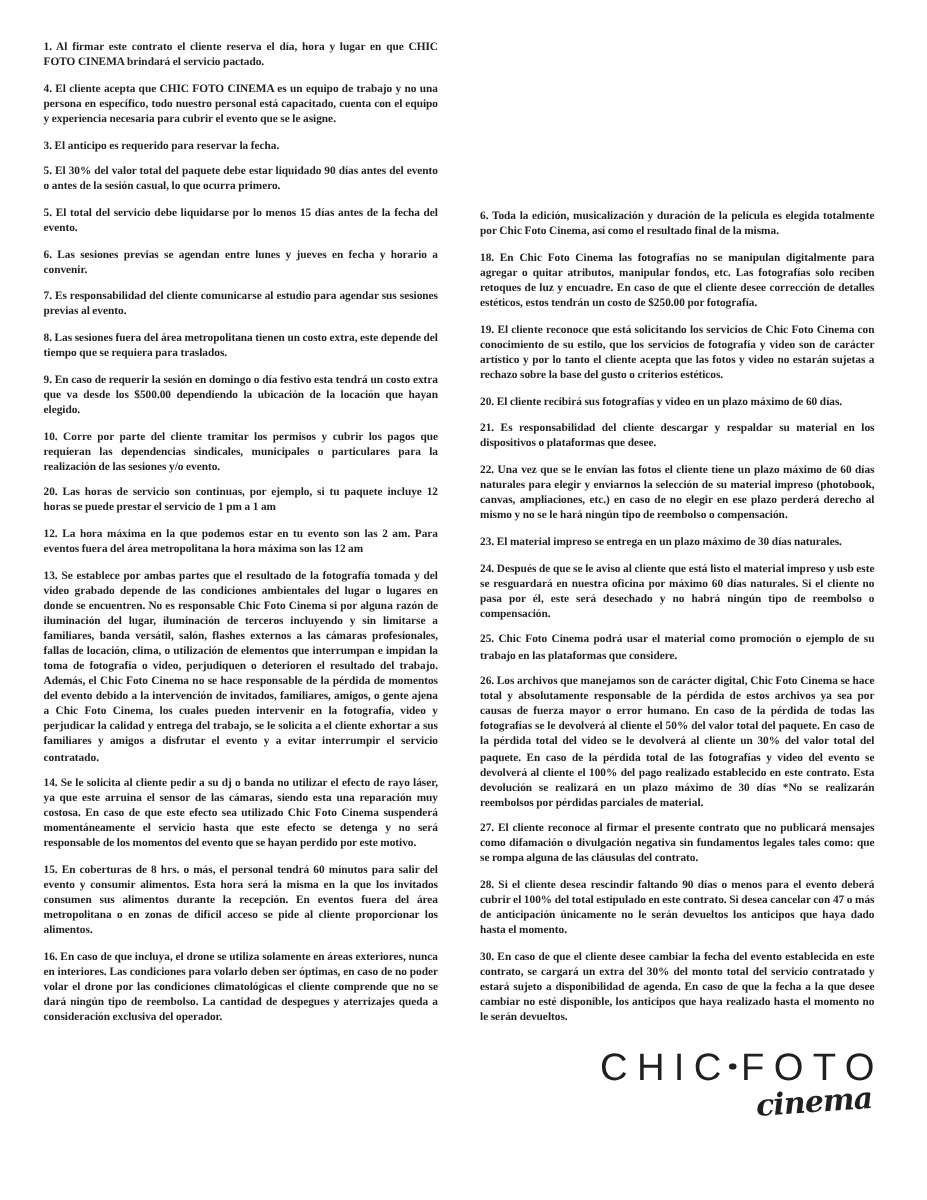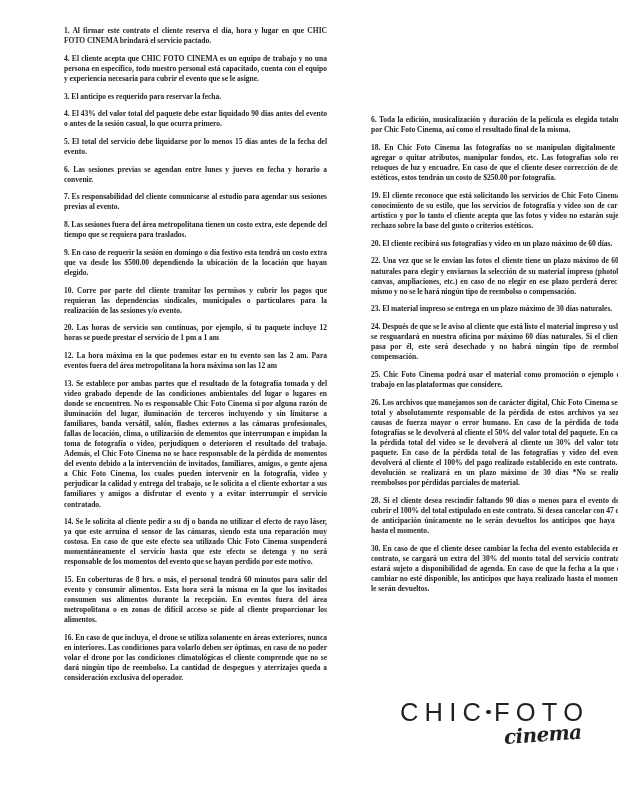--- a/index.html
+++ b/index.html
@@ -17,23 +17,22 @@
     position: relative;
   }
   .page {
     position: absolute;
     inset: 0;
     padding: 26px 26px 0 29px;
     box-sizing: border-box;
   }
   .columns {
     display: flex;
-    gap: 44px;
-    align-items: center;
-    margin-left: 35px;
+    gap: 28px;
+    align-items: flex-end;
   }
   .col {
     width: 263px;
     flex: 0 0 263px;
   }
   .clause {
     font-size: 7.55px;
     line-height: 1.335;
     text-align: justify;
     text-justify: inter-word;
@@ -93,45 +92,47 @@
 <body>
 
 <div class="page">
 
   <div class="columns">
 
     <div class="col">
       <p class="clause">1. Al firmar este contrato el cliente reserva el día, hora y lugar en que CHIC FOTO CINEMA brindará el servicio pactado.</p>
       <p class="clause">4. El cliente acepta que CHIC FOTO CINEMA es un equipo de trabajo y no una persona en específico, todo nuestro personal está capacitado, cuenta con el equipo y experiencia necesaria para cubrir el evento que se le asigne.</p>
       <p class="clause">3. El anticipo es requerido para reservar la fecha.</p>
-      <p class="clause">4. El 43% del valor total del paquete debe estar liquidado 90 días antes del evento o antes de la sesión casual, lo que ocurra primero.</p>
+      <p class="clause">5. El 30% del valor total del paquete debe estar liquidado 90 días antes del evento o antes de la sesión casual, lo que ocurra primero.</p>
       <p class="clause">5. El total del servicio debe liquidarse por lo menos 15 días antes de la fecha del evento.</p>
       <p class="clause">6. Las sesiones previas se agendan entre lunes y jueves en fecha y horario a convenir.</p>
       <p class="clause">7. Es responsabilidad del cliente comunicarse al estudio para agendar sus sesiones previas al evento.</p>
       <p class="clause">8. Las sesiones fuera del área metropolitana tienen un costo extra, este depende del tiempo que se requiera para traslados.</p>
       <p class="clause">9. En caso de requerir la sesión en domingo o día festivo esta tendrá un costo extra que va desde los $500.00 dependiendo la ubicación de la locación que hayan elegido.</p>
       <p class="clause">10. Corre por parte del cliente tramitar los permisos y cubrir los pagos que requieran las dependencias sindicales, municipales o particulares para la realización de las sesiones y/o evento.</p>
       <p class="clause">20. Las horas de servicio son continuas, por ejemplo, si tu paquete incluye 12 horas se puede prestar el servicio de 1 pm a 1 am</p>
       <p class="clause">12. La hora máxima en la que podemos estar en tu evento son las 2 am. Para eventos fuera del área metropolitana la hora máxima son las 12 am</p>
       <p class="clause">13. Se establece por ambas partes que el resultado de la fotografía tomada y del video grabado depende de las condiciones ambientales del lugar o lugares en donde se encuentren. No es responsable Chic Foto Cinema si por alguna razón de iluminación del lugar, iluminación de terceros incluyendo y sin limitarse a familiares, banda versátil, salón, flashes externos a las cámaras profesionales, fallas de locación, clima, o utilización de elementos que interrumpan e impidan la toma de fotografía o video, perjudiquen o deterioren el resultado del trabajo. Además, el Chic Foto Cinema no se hace responsable de la pérdida de momentos del evento debido a la intervención de invitados, familiares, amigos, o gente ajena a Chic Foto Cinema, los cuales pueden intervenir en la fotografía, video y perjudicar la calidad y entrega del trabajo, se le solicita a el cliente exhortar a sus familiares y amigos a disfrutar el evento y a evitar interrumpir el servicio contratado.</p>
       <p class="clause">14. Se le solicita al cliente pedir a su dj o banda no utilizar el efecto de rayo láser, ya que este arruina el sensor de las cámaras, siendo esta una reparación muy costosa. En caso de que este efecto sea utilizado Chic Foto Cinema suspenderá momentáneamente el servicio hasta que este efecto se detenga y no será responsable de los momentos del evento que se hayan perdido por este motivo.</p>
       <p class="clause">15. En coberturas de 8 hrs. o más, el personal tendrá 60 minutos para salir del evento y consumir alimentos. Esta hora será la misma en la que los invitados consumen sus alimentos durante la recepción. En eventos fuera del área metropolitana o en zonas de difícil acceso se pide al cliente proporcionar los alimentos.</p>
       <p class="clause">16. En caso de que incluya, el drone se utiliza solamente en áreas exteriores, nunca en interiores. Las condiciones para volarlo deben ser óptimas, en caso de no poder volar el drone por las condiciones climatológicas el cliente comprende que no se dará ningún tipo de reembolso. La cantidad de despegues y aterrizajes queda a consideración exclusiva del operador.</p>
     </div>
 
     <div class="col">
       <p class="clause">6. Toda la edición, musicalización y duración de la película es elegida totalmente por Chic Foto Cinema, así como el resultado final de la misma.</p>
       <p class="clause">18. En Chic Foto Cinema las fotografías no se manipulan digitalmente para agregar o quitar atributos, manipular fondos, etc. Las fotografías solo reciben retoques de luz y encuadre. En caso de que el cliente desee corrección de detalles estéticos, estos tendrán un costo de $250.00 por fotografía.</p>
       <p class="clause">19. El cliente reconoce que está solicitando los servicios de Chic Foto Cinema con conocimiento de su estilo, que los servicios de fotografía y video son de carácter artístico y por lo tanto el cliente acepta que las fotos y video no estarán sujetas a rechazo sobre la base del gusto o criterios estéticos.</p>
       <p class="clause">20. El cliente recibirá sus fotografías y video en un plazo máximo de 60 días.</p>
+      <p class="clause">21. Es responsabilidad del cliente descargar y respaldar su material en los dispositivos o plataformas que desee.</p>
       <p class="clause">22. Una vez que se le envían las fotos el cliente tiene un plazo máximo de 60 días naturales para elegir y enviarnos la selección de su material impreso (photobook, canvas, ampliaciones, etc.) en caso de no elegir en ese plazo perderá derecho al mismo y no se le hará ningún tipo de reembolso o compensación.</p>
       <p class="clause">23. El material impreso se entrega en un plazo máximo de 30 días naturales.</p>
       <p class="clause">24. Después de que se le aviso al cliente que está listo el material impreso y usb este se resguardará en nuestra oficina por máximo 60 días naturales. Si el cliente no pasa por él, este será desechado y no habrá ningún tipo de reembolso o compensación.</p>
       <p class="clause">25. Chic Foto Cinema podrá usar el material como promoción o ejemplo de su trabajo en las plataformas que considere.</p>
       <p class="clause">26. Los archivos que manejamos son de carácter digital, Chic Foto Cinema se hace total y absolutamente responsable de la pérdida de estos archivos ya sea por causas de fuerza mayor o error humano. En caso de la pérdida de todas las fotografías se le devolverá al cliente el 50% del valor total del paquete. En caso de la pérdida total del video se le devolverá al cliente un 30% del valor total del paquete. En caso de la pérdida total de las fotografías y video del evento se devolverá al cliente el 100% del pago realizado establecido en este contrato. Esta devolución se realizará en un plazo máximo de 30 días *No se realizarán reembolsos por pérdidas parciales de material.</p>
+      <p class="clause">27. El cliente reconoce al firmar el presente contrato que no publicará mensajes como difamación o divulgación negativa sin fundamentos legales tales como: que se rompa alguna de las cláusulas del contrato.</p>
       <p class="clause">28. Si el cliente desea rescindir faltando 90 días o menos para el evento deberá cubrir el 100% del total estipulado en este contrato. Si desea cancelar con 47 o más de anticipación únicamente no le serán devueltos los anticipos que haya dado hasta el momento.</p>
       <p class="clause">30. En caso de que el cliente desee cambiar la fecha del evento establecida en este contrato, se cargará un extra del 30% del monto total del servicio contratado y estará sujeto a disponibilidad de agenda. En caso de que la fecha a la que desee cambiar no esté disponible, los anticipos que haya realizado hasta el momento no le serán devueltos.</p>
     </div>
 
   </div>
 
   <div class="logo-wrap">
     <div class="logo-main"><span>CHIC</span><span class="logo-dot"></span><span>FOTO</span></div>
     <div class="logo-script">cinema</div>
   </div>

